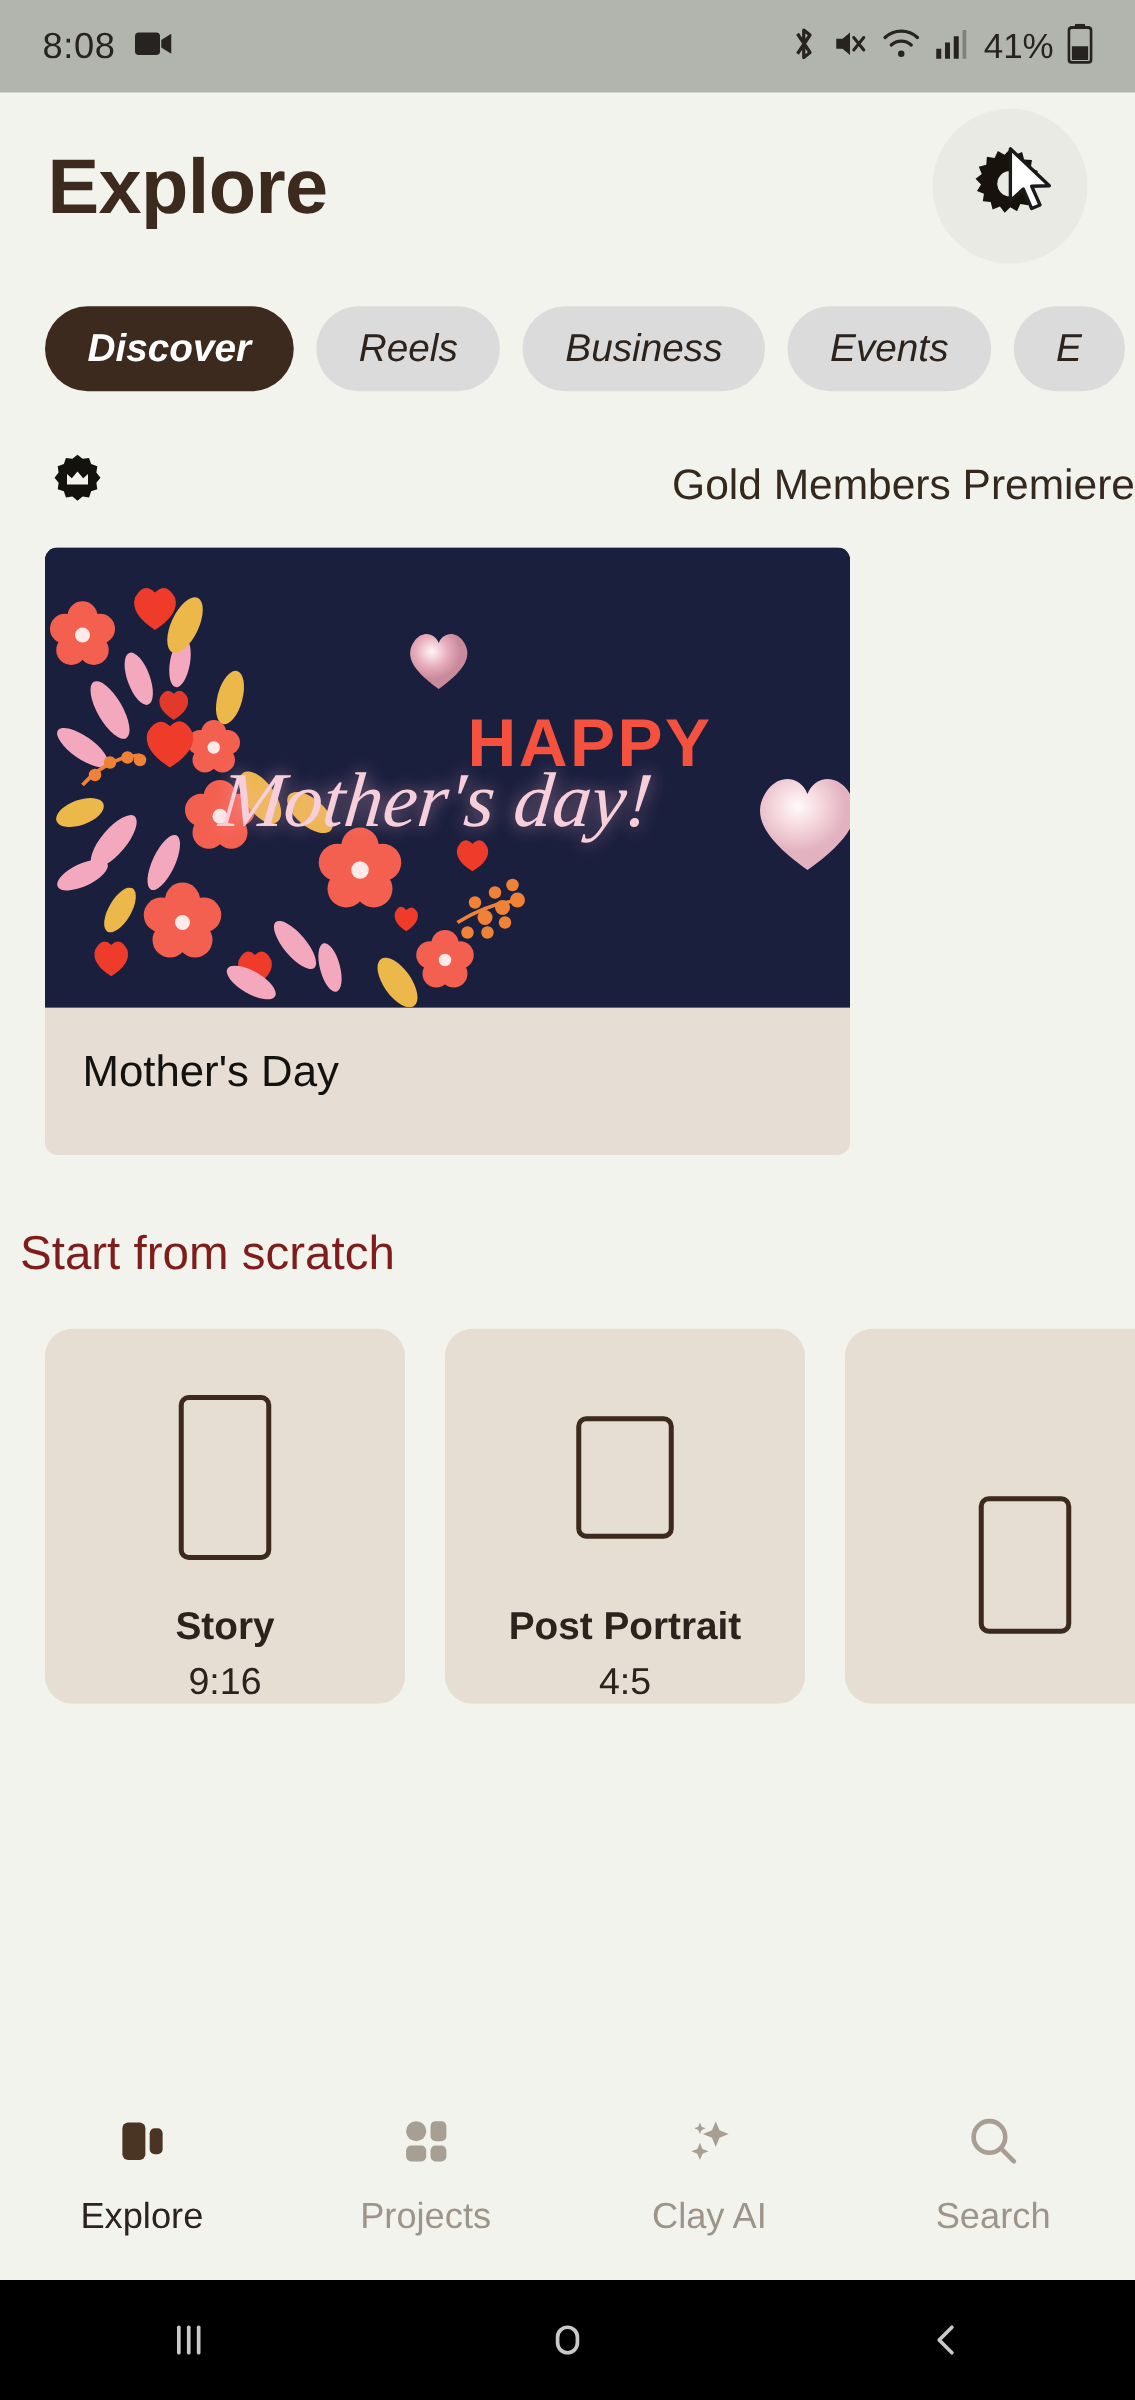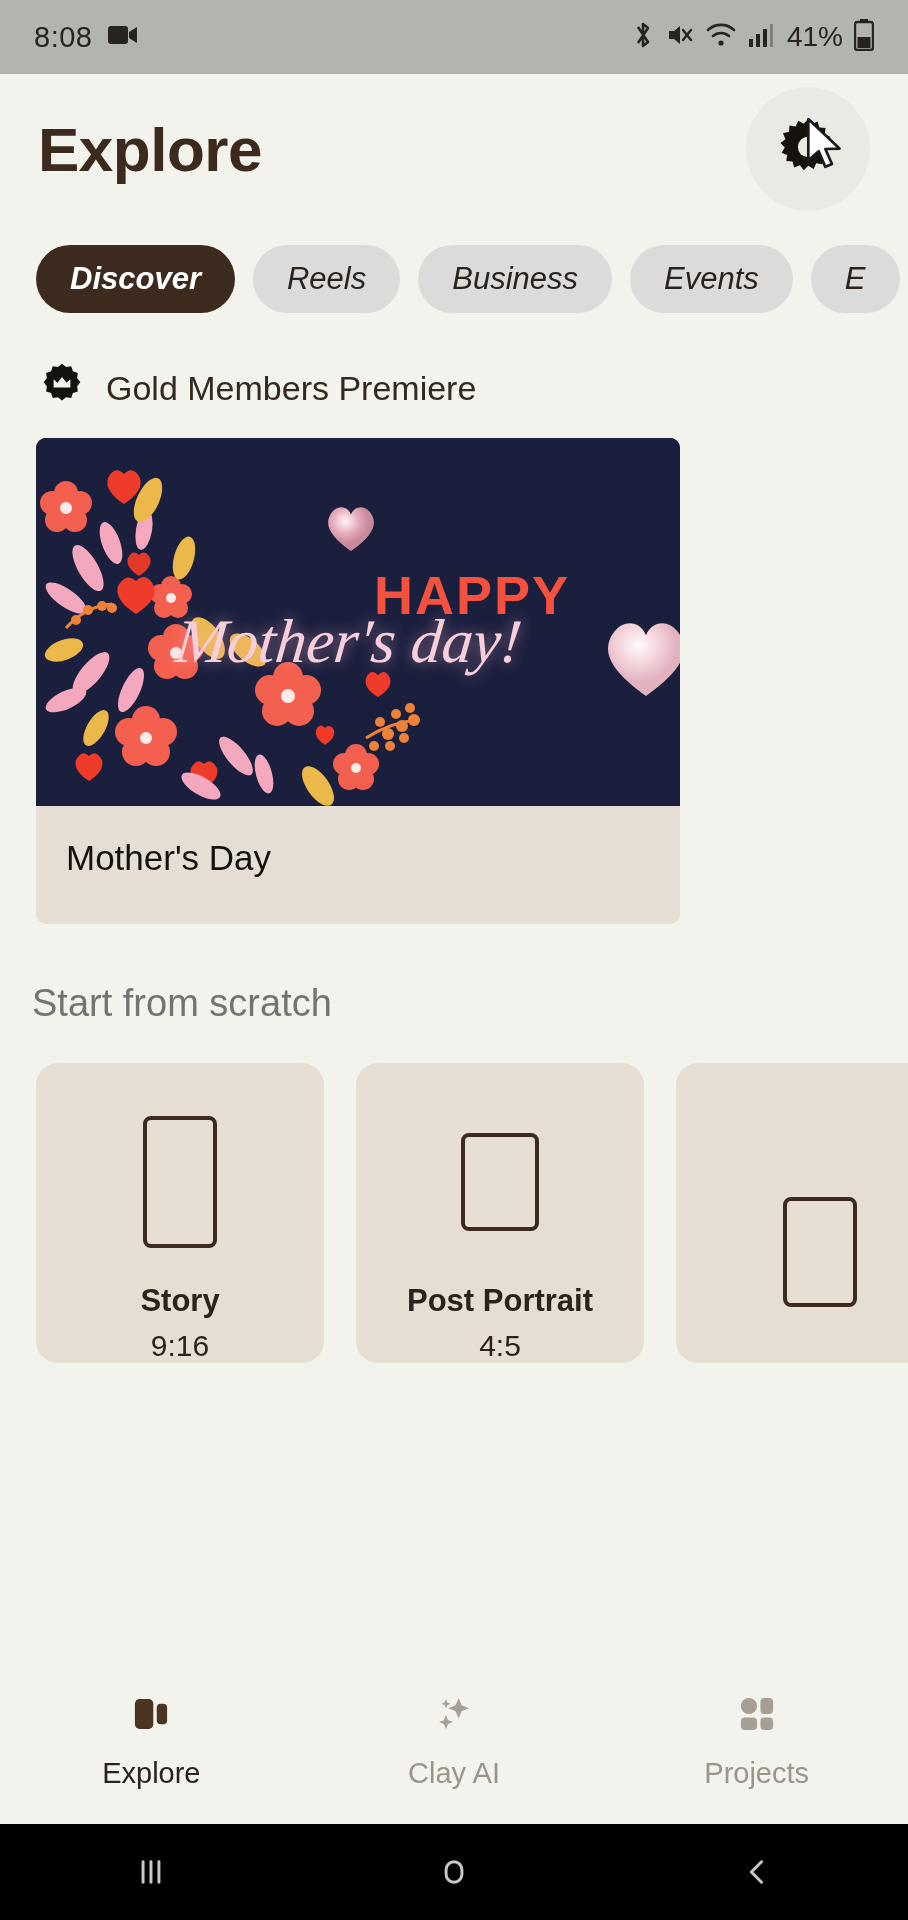--- a/index.html
+++ b/index.html
@@ -50,22 +50,22 @@
   .tab{
     flex:0 0 auto; height:68px; padding:0 34px;
     border-radius:34px; background:#dcdbdc; color:#2b231c;
     display:flex; align-items:center; justify-content:center;
     font-size:31px; white-space:nowrap;font-style:italic;
   }
   .tab.active{ background:#3b2a1d; color:#ffffff; font-weight:bold; }
 
   
   .gold-row{
-    display:flex; align-items:center; gap:20px;
-    padding:42px 0 0 38px; height:94px;
+    display:flex; align-items:center; gap:36px;
+    padding:42px 0 0 38px; height:94px;justify-content:space-between;
   }
   .gold-label{ font-size:34px; color:#33291f; }
 
   
   .feature-card{
     margin:24px 38px 0 36px; width:644px;
     border-radius:10px; overflow:hidden; background:#e6ded4;
   }
   .feature-art{
     position:relative; height:368px; width:100%;
@@ -83,21 +83,21 @@
     font-family:"Liberation Serif", serif;
     text-shadow:0 0 14px rgba(246,180,205,.55);
     transform:skewX(-6deg);
   }
   .feature-caption{
     padding:32px 16px 46px 30px; font-size:35px; color:#14120f;
   }
 
   
   .scratch-title{
-    padding:58px 0 0 32px; font-size:38px; color:#737373;
+    padding:58px 0 0 16px; font-size:38px; color:#7f1d1d;
   }
   .scratch-row{
     display:flex; gap:32px; padding:38px 0 0 36px; overflow:hidden;
   }
   .fmt-card{
     flex:0 0 auto; width:288px; height:300px;
     background:#e6ddd3; border-radius:22px;
     display:flex; flex-direction:column; align-items:center; justify-content:flex-end;
   }
   .fmt-shape-wrap{
@@ -393,37 +393,46 @@
         <svg width="46" height="46" viewBox="0 0 40 40">
             <rect x="6" y="7" width="16" height="26" rx="4" fill="#4a3525"></rect>
             <rect x="25" y="11" width="9" height="18" rx="3.5" fill="#4a3525"></rect>
           </svg>
       </span>
       <span class="nav-label">Explore</span>
     </div>
     <div class="nav-item">
       <span>
         <svg width="46" height="46" viewBox="0 0 40 40" fill="#a79e94">
-          <path d="M24 6 l2.6 6.4 L33 15 l-6.4 2.6 L24 24 l-2.6-6.4 L15 15 l6.4-2.6z"></path>
-          <path d="M13 21 l1.8 4.4 L19 27 l-4.2 1.7 L13 33 l-1.8-4.3 L7 27 l4.2-1.6z"></path>
-          <path d="M13 7 l1.2 2.9 L17 11 l-2.8 1.1 L13 15 l-1.2-2.9 L9 11 l2.8-1.1z"></path>
-        </svg>
-      </span>
-      <span class="nav-label">Clay AI</span>
-    </div>
-    <div class="nav-item">
-      <span>
-        <svg width="46" height="46" viewBox="0 0 40 40" fill="#a79e94">
           <circle cx="13" cy="13" r="7"></circle>
             <rect x="23" y="6" width="11" height="14" rx="3.5"></rect>
           <rect x="6" y="23" width="14" height="11" rx="3.5"></rect>
             <rect x="23" y="23" width="11" height="11" rx="3.5"></rect>
         </svg>
       </span>
       <span class="nav-label">Projects</span>
+    </div>
+    <div class="nav-item">
+      <span>
+        <svg width="46" height="46" viewBox="0 0 40 40" fill="#a79e94">
+          <path d="M24 6 l2.6 6.4 L33 15 l-6.4 2.6 L24 24 l-2.6-6.4 L15 15 l6.4-2.6z"></path>
+          <path d="M13 21 l1.8 4.4 L19 27 l-4.2 1.7 L13 33 l-1.8-4.3 L7 27 l4.2-1.6z"></path>
+          <path d="M13 7 l1.2 2.9 L17 11 l-2.8 1.1 L13 15 l-1.2-2.9 L9 11 l2.8-1.1z"></path>
+        </svg>
+      </span>
+      <span class="nav-label">Clay AI</span>
+    </div>
+    <div class="nav-item">
+      <span>
+        <svg width="46" height="46" viewBox="0 0 40 40">
+            <circle cx="17" cy="17" r="11" stroke="#a79e94" stroke-width="3.2" fill="none"></circle>
+            <line x1="25" y1="25" x2="34" y2="34" stroke="#a79e94" stroke-width="3.2" stroke-linecap="round"></line>
+          </svg>
+      </span>
+      <span class="nav-label">Search</span>
     </div>
   </div>
 
   <div class="androidnav">
     <div class="an-item">
       <svg width="34" height="34" viewBox="0 0 30 30">
           <g stroke="#c9c9c9" stroke-width="2.6" stroke-linecap="round">
             <line x1="8" y1="6" x2="8" y2="24"></line>
             <line x1="15" y1="6" x2="15" y2="24"></line>
             <line x1="22" y1="6" x2="22" y2="24"></line>

